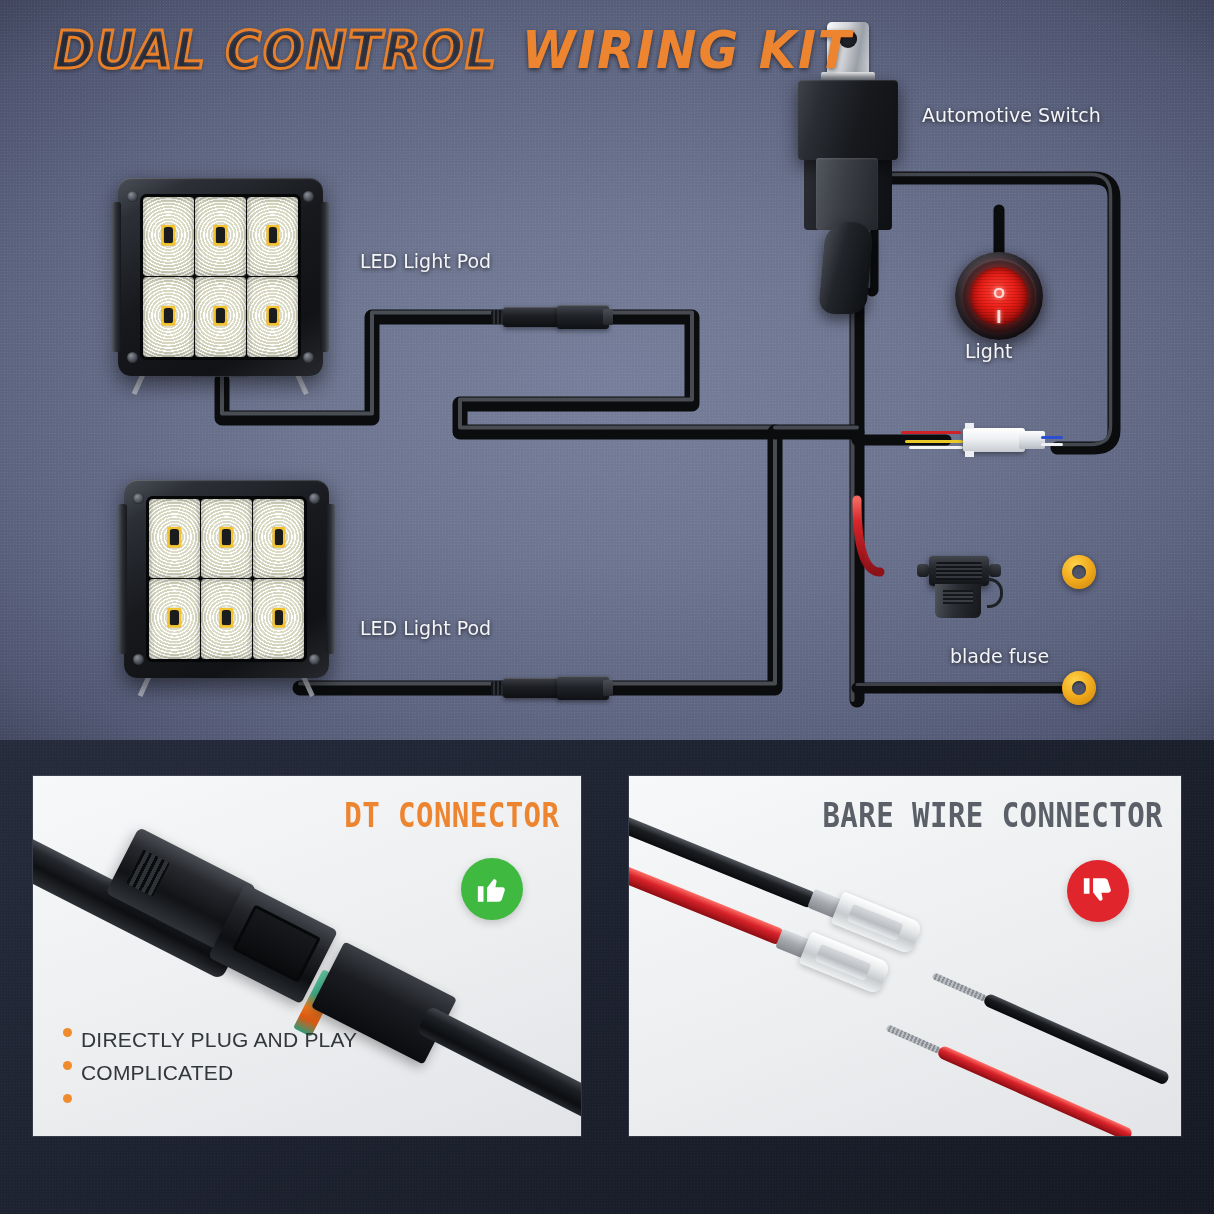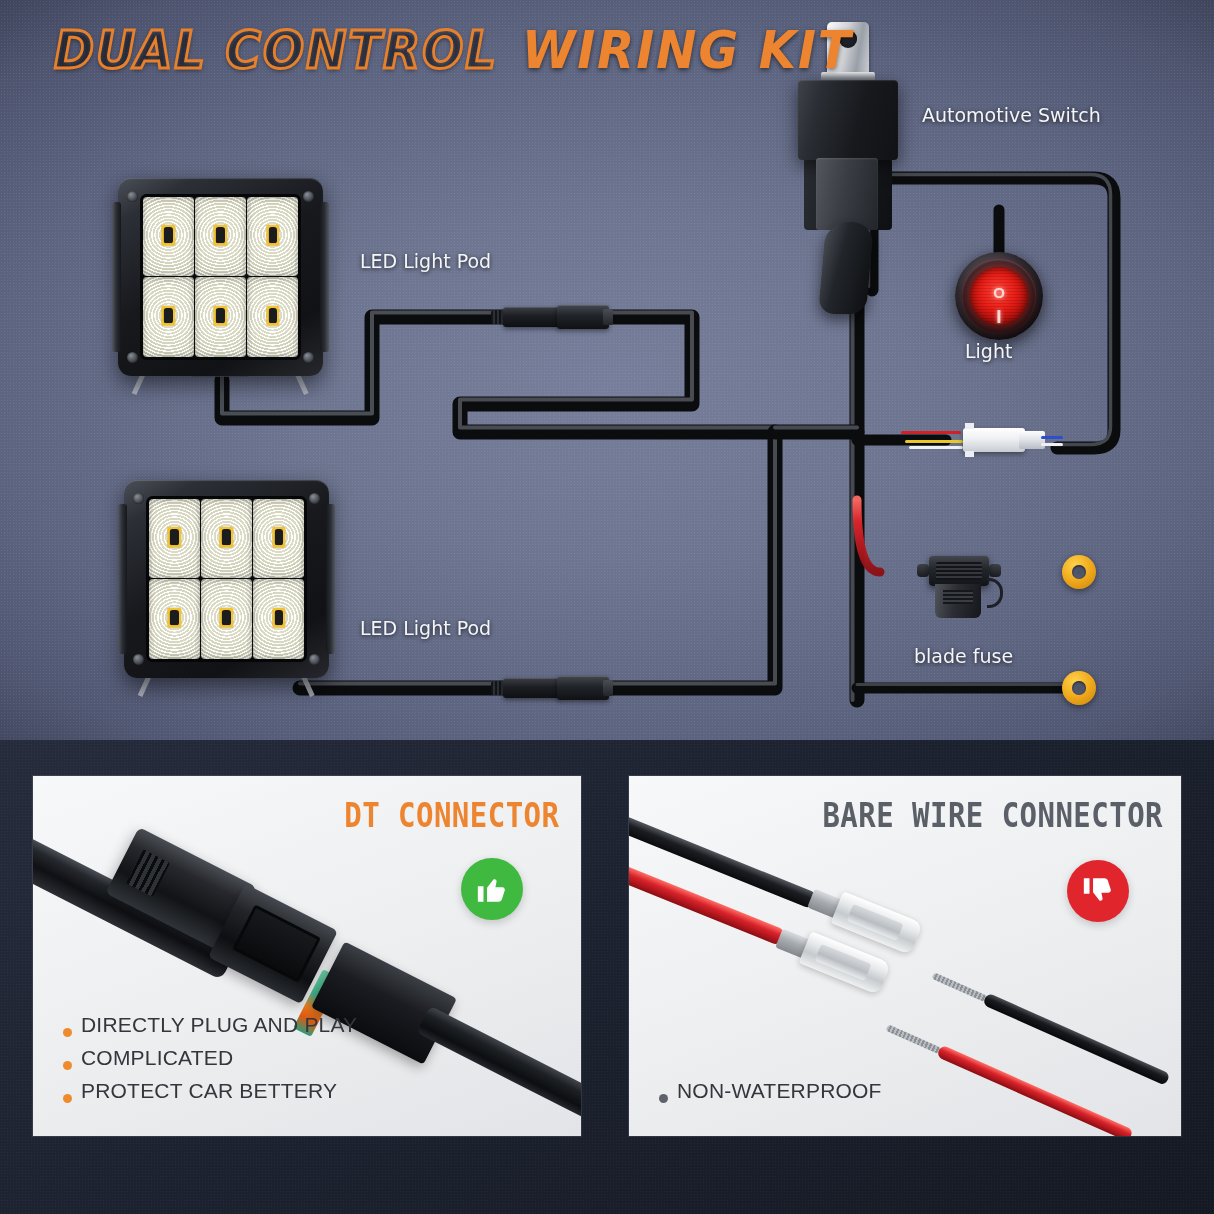--- a/index.html
+++ b/index.html
@@ -327,21 +327,21 @@
     position:absolute;width:62px;height:62px;border-radius:50%;
     display:flex;align-items:center;justify-content:center;
     box-shadow:0 3px 8px rgba(0,0,0,.18);
   }
   #thumbUp{right:58px;top:82px;background:#3fb93f;}
   #thumbDown{right:52px;top:84px;background:#e0262c;}
   .badge svg{width:34px;height:34px;fill:#fff;}
 
   .bullets{position:absolute;left:30px;bottom:24px;}
   .bullets li{
-    list-style:none;display:flex;align-items:flex-end;
+    list-style:none;display:flex;align-items:flex-start;
     font-size:21px;letter-spacing:.2px;margin:0 0 9px 0;
     color:#33363b;white-space:nowrap;
     font-family:"Liberation Sans",sans-serif;
   }
   .bullets{margin:0;padding:0;}
   .bul{display:inline-block;width:9px;height:9px;border-radius:50%;margin-right:9px;flex:none;}
   #panelDT .bul{background:#ef8b2c;}
   #panelBW .bul{background:#5e636b;}
 
   
@@ -580,21 +580,21 @@
       <div class="strain"></div>
       <div class="male"></div>
       <div class="fem"></div>
       <div class="lip"></div>
     </div>
 
     <div class="dlabel" style="left:922px;top:104px;">Automotive Switch</div>
     <div class="dlabel" style="left:965px;top:340px;">Light</div>
     <div class="dlabel" style="left:360px;top:250px;">LED Light Pod</div>
     <div class="dlabel" style="left:360px;top:617px;">LED Light Pod</div>
-    <div class="dlabel" style="left:914px;top:645px;">blade fuse</div>
+    <div class="dlabel" style="left:950px;top:645px;">blade fuse</div>
 
     <div id="vign"></div>
   </div>
 
   <div id="bottom">
 
     <div class="panel" id="panelDT">
 
       <div class="dtPlugWrap">
         <div class="dtCableBig"></div>
@@ -617,21 +617,20 @@
         <li>
             <span class="bul"></span>
             <span>DIRECTLY PLUG AND PLAY</span>
           </li>
         <li>
             <span class="bul"></span>
             <span>COMPLICATED</span>
           </li>
         <li>
             <span class="bul"></span>
-            <span>PROTECT CAR BETTERY</span>
           </li>
       </ul>
     </div>
 
     <div class="panel" id="panelBW">
 
       <div style="position:absolute;inset:0;">
 
         <div class="bwWire" style="left:-10px;top:38px;width:210px;height:17px;background:linear-gradient(#54585e,#1b1d21 42%,#0a0b0d);transform:rotate(22deg);"></div>
         <div class="bwFerr" style="left:182px;top:112px;transform:rotate(22deg);"></div>
@@ -649,21 +648,17 @@
 
       <div class="ptitle">BARE WIRE CONNECTOR</div>
 
       <div class="badge" id="thumbDown">
         <svg viewBox="0 0 24 24" aria-hidden="true">
           <path d="M2 3h4v11H2zM8.5 3h8.2c1.1 0 2 .7 2.3 1.7l2 6.3c.3 1.1-.5 2.2-1.6 2.2h-5l.8 3.9c.2.9-.5 1.8-1.4 1.8-.5 0-1-.3-1.2-.7L8.5 12.8V3z"></path>
         </svg>
       </div>
 
       <ul class="bullets">
-        <li>
-            <span class="bul"></span>
-            <span>NON-WATERPROOF</span>
-          </li>
       </ul>
     </div>
 
   </div>
 </div>
 
 </body></html>

